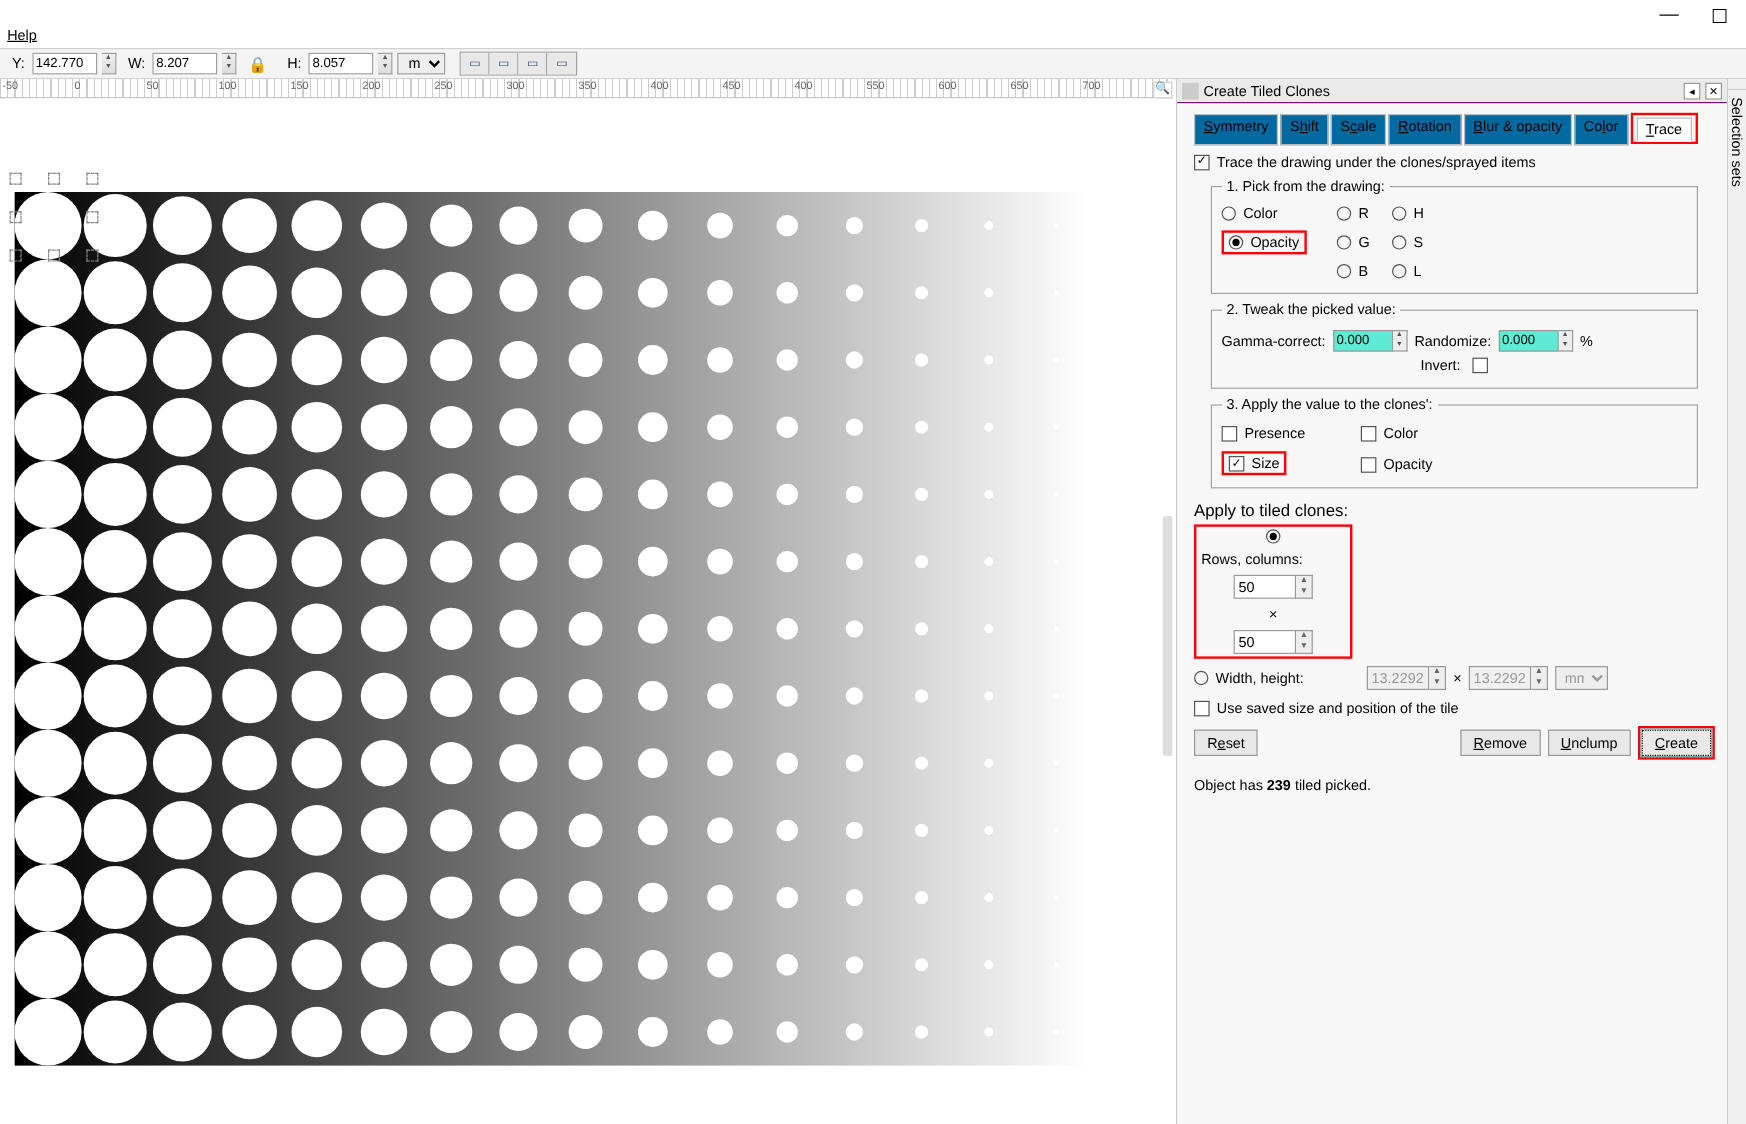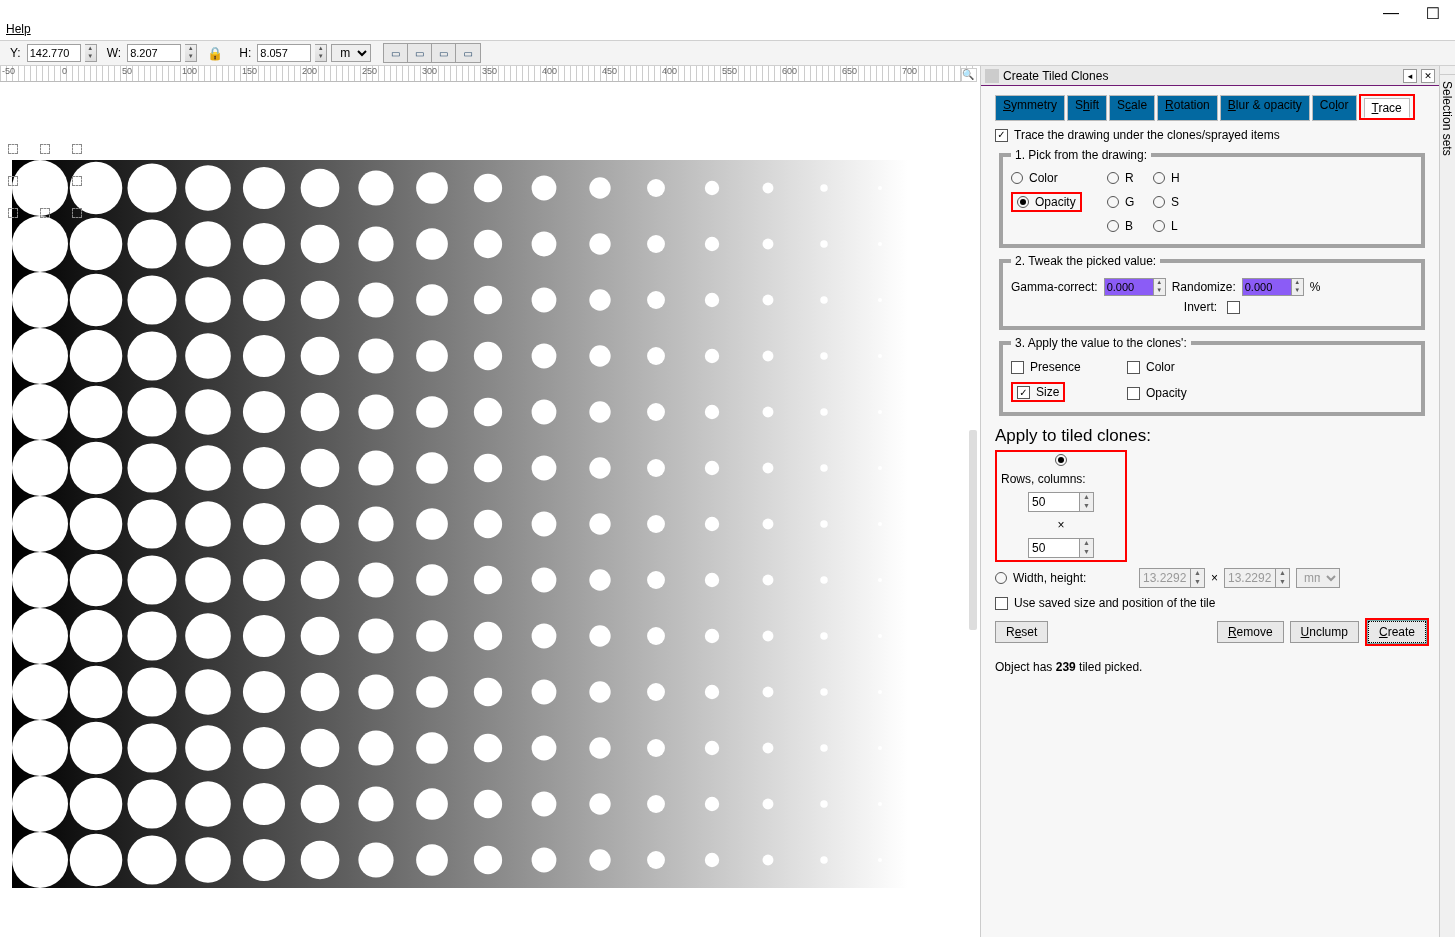--- a/index.html
+++ b/index.html
@@ -52,30 +52,30 @@
 .tab { border: 1px solid #bbb; border-bottom: 1px solid #fff; background: #fff; padding: 2px 7px; position: relative; top: 1px; }
 .tab u { text-decoration: underline; text-decoration-skip-ink: none; }
 .tab-inactive { background: #0369a1; border-bottom: 1px solid #bbb; }
 
 .hl-red { border: 2px solid #f00; padding: 1px 3px; }
 
 .checkline { display: flex; align-items: center; gap: 6px; margin: 4px 0; }
 .chk { width: 13px; height: 13px; border: 1px solid #555; background: #fff; display:flex;align-items:center;justify-content:center;font-size:10px;line-height:1;}
 .chk.on::after{content:"✓";}
 
-fieldset { border: 4px solid #a3a3a3; padding: 6px 8px 8px 8px; margin: 6px 4px; }
+fieldset { border: 1px solid #a3a3a3; padding: 6px 8px 8px 8px; margin: 6px 14px; }
 legend { padding: 0 4px; font-size: 12px; }
 
 .radio-row { display: flex; align-items: center; gap: 6px; margin: 3px 0; }
 .radio { width: 12px; height: 12px; border: 1px solid #555; border-radius: 50%; display:flex;align-items:center;justify-content:center;}
 .radio.on::after{content:"";width:6px;height:6px;background:#000;border-radius:50%;}
 .pick-grid { display: grid; grid-template-columns: 90px 40px 40px; row-gap: 4px; column-gap: 6px; align-items:center; }
 
 .tweak-row { display: flex; align-items: center; gap: 6px; margin: 4px 0; flex-wrap: wrap;}
-.num-input { width: 50px; height: 18px; border: 1px solid #999; background: #8b5cf6; padding: 0 2px; font-size: 11px; }
+.num-input { width: 50px; height: 18px; border: 1px solid #999; background: #5eead4; padding: 0 2px; font-size: 11px; }
 .spin-group{display:flex;}
 .spin-btns { width: 12px; height: 18px; border: 1px solid #999; border-left: none; background: #eee; display:flex;flex-direction:column;}
 .spin-btns div{flex:1;font-size:6px;text-align:center;line-height:7px;color:#555;}
 
 .apply-options { display: grid; grid-template-columns: 100px 100px; row-gap: 4px; column-gap: 16px; }
 
 .dim-row { display: flex; align-items: center; gap: 6px; margin: 6px 0; }
 .dim-label { width: 120px; }
 .dim-input { width: 52px; height: 20px; border: 1px solid #999; background: #fff; padding: 0 3px; text-align:left;}
 .dim-input.disabled { color: #999; background: #f0f0f0; }
@@ -497,21 +497,21 @@
                 <div class="chk on"></div>
                 <span>Size</span>
               </span></div>
           <div class="checkline">
               <div class="chk"></div>
               <span>Opacity</span>
             </div>
         </div>
       </fieldset>
 
-      <div style="margin-top:10px;font-size:17px;">Apply to tiled clones:</div>
+      <div style="margin-top:10px;font-size:14px;">Apply to tiled clones:</div>
 
       <span class="hl-red" style="display:inline-flex;align-items:center;gap:6px;padding:2px 4px;margin-top:4px;flex-direction:column;">
         <div class="radio on"></div>
         <span class="dim-label">Rows, columns:</span>
         <div class="spin-group">
             <input class="dim-input" value="50" style="">
             <div class="dim-spin">
               <div>▲</div>
               <div>▼</div>
             </div>

